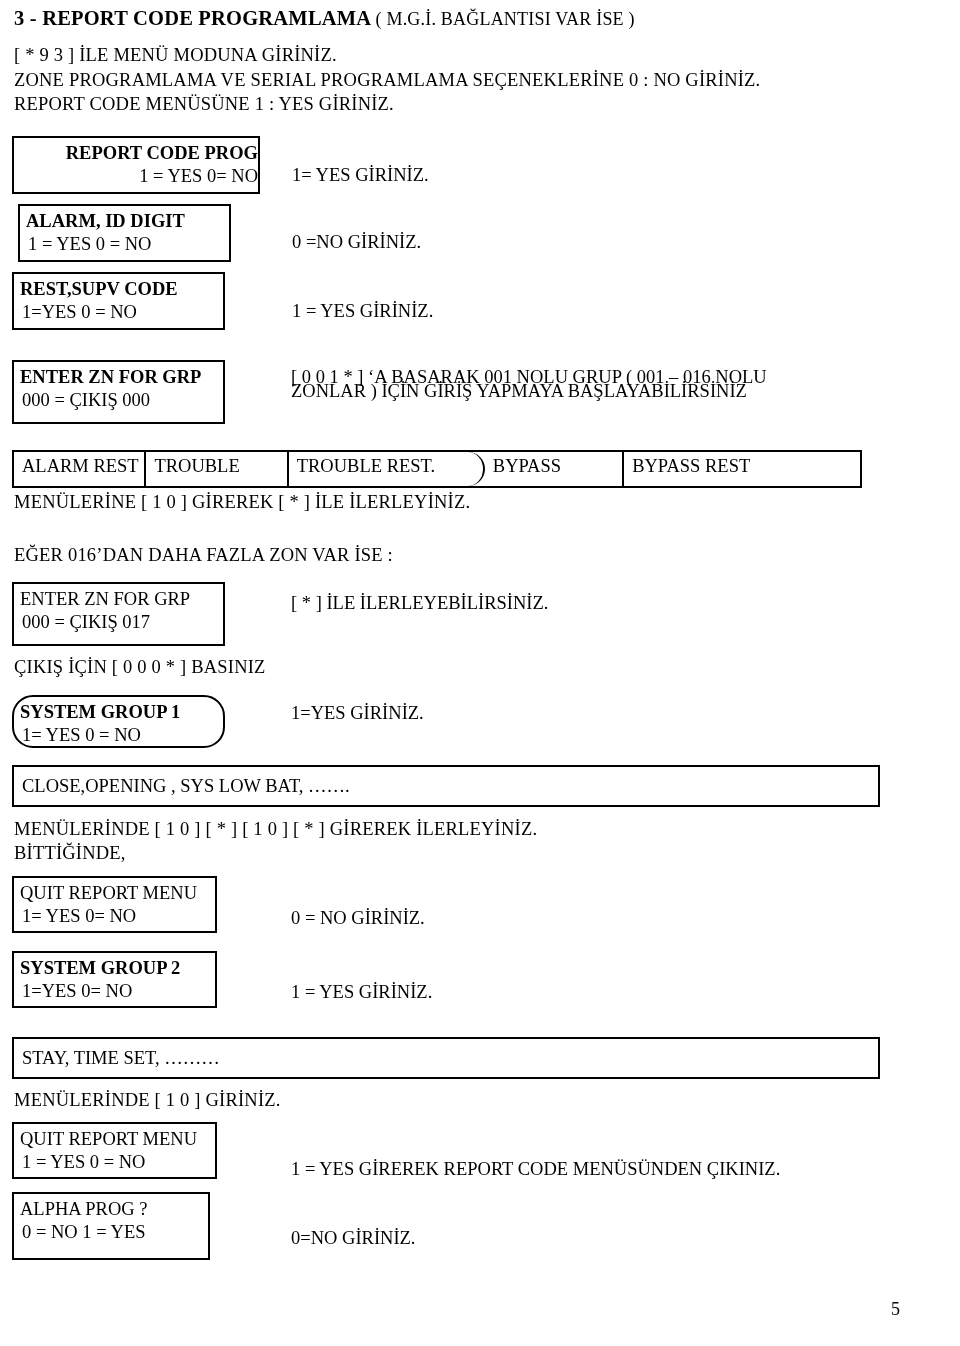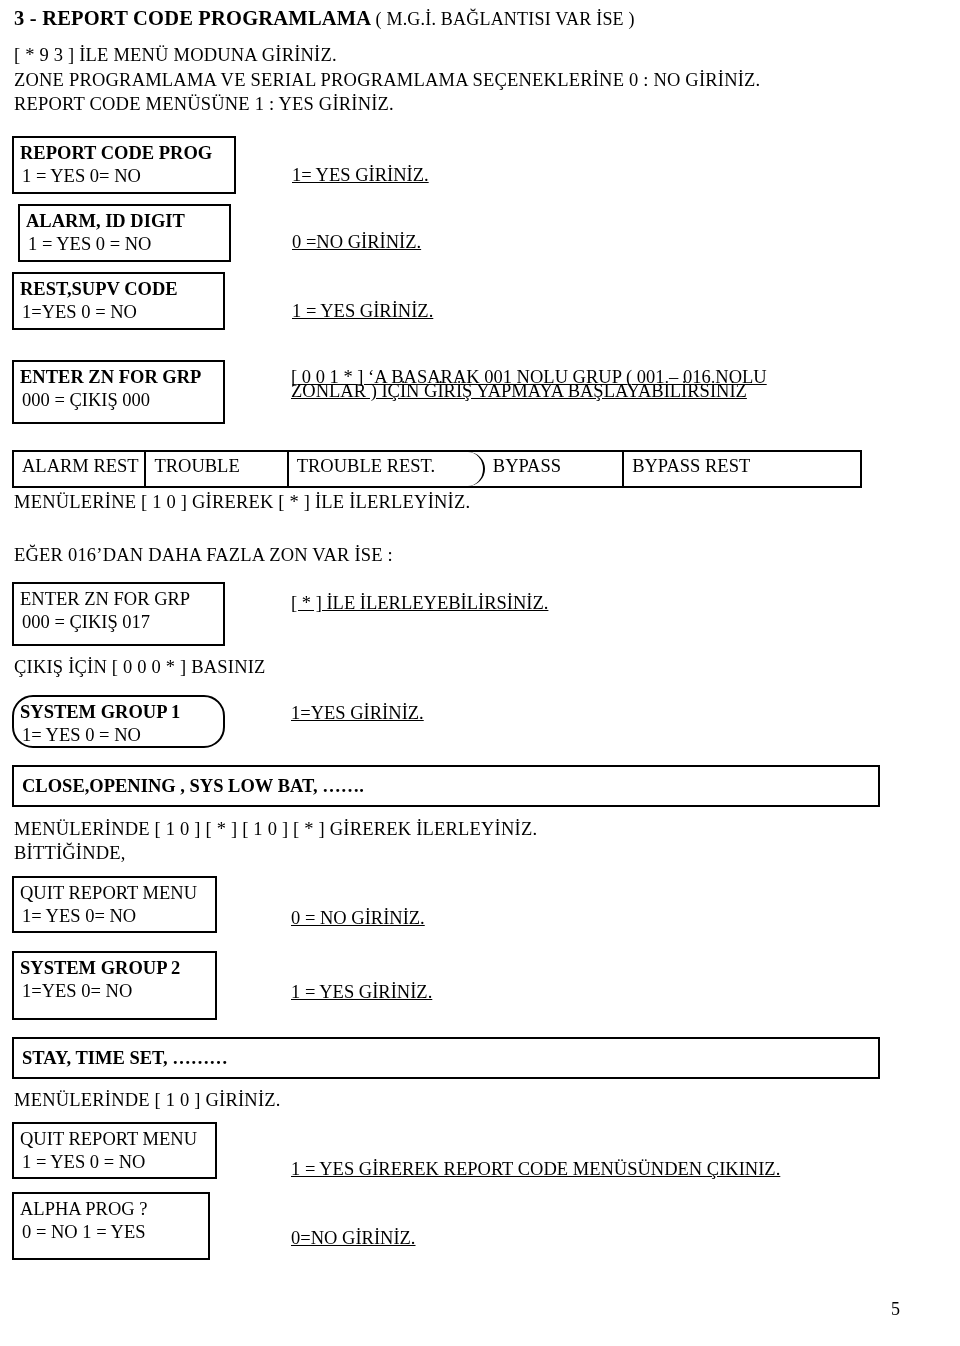--- a/index.html
+++ b/index.html
@@ -65,21 +65,20 @@
 
   
   .widebox {
     position: absolute;
     border: 2.5px solid #000;
     background: #fff;
     box-sizing: border-box;
     display: flex;
     align-items: center;
     padding-left: 8px;
-    font-weight: bold;
   }
   .widebox span {
     font-size: 18.5px;
     white-space: nowrap;
   }
 
   
   .menutable {
     position: absolute;
     border: 2.5px solid #000;
@@ -100,21 +99,20 @@
     border-right: none;
     text-align: right;
   }
 
   
   .rt {
     position: absolute;
     font-size: 18.5px;
     white-space: nowrap;
     line-height: 1.25;
-    text-decoration: underline;
   }
 
   
   .pageno {
     position: absolute;
     font-size: 18px;
     right: 60px;
     bottom: 26px;
   }
 </style>
@@ -125,21 +123,21 @@
 
   <div class="t title" style="left:14px; top:6px;">
     <span>3 - REPORT CODE PROGRAMLAMA</span>
     <span class="sub">( M.G.İ. BAĞLANTISI VAR İSE )</span>
   </div>
 
   <div class="t body-line" style="left:14px; top:45px;">[ * 9 3 ] İLE MENÜ MODUNA GİRİNİZ.</div>
   <div class="t body-line" style="left:14px; top:70px;">ZONE PROGRAMLAMA VE SERIAL PROGRAMLAMA SEÇENEKLERİNE  0 : NO GİRİNİZ.</div>
   <div class="t body-line" style="left:14px; top:94px;">REPORT CODE MENÜSÜNE  1 : YES GİRİNİZ.</div>
 
-  <div class="lcdbox" style="left:12px; top:136px; width:224px; height:58px;">
+  <div class="lcdbox" style="left:12px; top:136px; width:248px; height:58px;text-align:right;">
     <div class="l1">REPORT CODE PROG</div>
     <div class="l2">1 = YES  0= NO</div>
   </div>
   <div class="rt" style="left:292px; top:164px;">1= YES GİRİNİZ.</div>
 
   <div class="lcdbox" style="left:18px; top:204px; width:213px; height:58px;">
     <div class="l1">ALARM, ID DIGIT</div>
     <div class="l2">1 = YES  0 = NO</div>
   </div>
   <div class="rt" style="left:292px; top:231px;">0 =NO GİRİNİZ.</div>
@@ -188,21 +186,21 @@
 
   <div class="t body-line" style="left:14px; top:819px;">MENÜLERİNDE  [ 1 0  ]  [ * ]  [ 1 0 ]  [ * ]  GİREREK İLERLEYİNİZ.</div>
   <div class="t body-line" style="left:14px; top:843px;">BİTTİĞİNDE,</div>
 
   <div class="lcdbox plain" style="left:12px; top:876px; width:205px; height:57px;">
     <div class="l1">QUIT REPORT MENU</div>
     <div class="l2">1= YES  0= NO</div>
   </div>
   <div class="rt" style="left:291px; top:907px;">0 = NO  GİRİNİZ.</div>
 
-  <div class="lcdbox" style="left:12px; top:951px; width:205px; height:69px;">
+  <div class="lcdbox" style="left:12px; top:951px; width:205px; height:57px;">
     <div class="l1">SYSTEM GROUP 2</div>
     <div class="l2">1=YES  0= NO</div>
   </div>
   <div class="rt" style="left:291px; top:981px;">1 = YES GİRİNİZ.</div>
 
   <div class="widebox" style="left:12px; top:1037px; width:868px; height:42px;">
     <span>STAY, TIME SET, ………</span>
   </div>
 
   <div class="t body-line" style="left:14px; top:1090px;">MENÜLERİNDE  [ 1 0  ] GİRİNİZ.</div>

